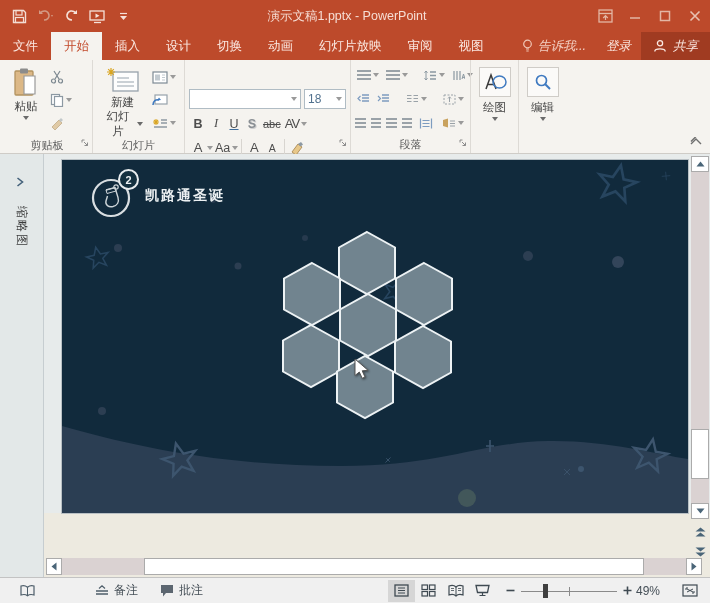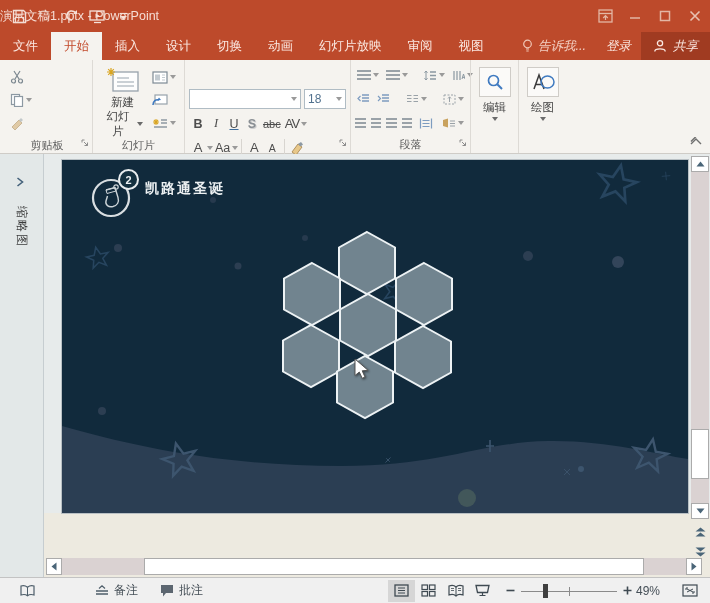--- a/index.html
+++ b/index.html
@@ -4,21 +4,21 @@
 <style>
   * { margin:0; padding:0; box-sizing:border-box; }
   html,body { width:710px; height:603px; overflow:hidden; }
   body { font-family:"Liberation Sans","DejaVu Sans",sans-serif; font-size:12px; }
   .app { position:relative; width:710px; height:603px; background:#f5f3ef; }
 
   
   .titlebar { height:32px; background:#bd4a2b; display:flex; align-items:center; color:#f7e3db; }
   .qat { display:flex; align-items:center; gap:4px; padding-left:8px; }
   .qat .qbtn { width:22px; height:22px; display:flex; align-items:center; justify-content:center; }
-  .title-text { position:absolute; left:0; right:16px; text-align:left; font-size:12.5px; color:#f6ddd4; pointer-events:none; }
+  .title-text { position:absolute; left:0; right:16px; text-align:center; font-size:12.5px; color:#f6ddd4; pointer-events:none; }
   .winctrl { margin-left:auto; display:flex; align-items:center; height:100%; }
   .winctrl .wbtn { width:30px; height:100%; display:flex; align-items:center; justify-content:center; }
 
   
   .tabrow { height:28px; background:#bd4a2b; display:flex; align-items:stretch; color:#fbe9e2; font-size:12.5px; }
   .tab { padding:0 13px; display:flex; align-items:center; cursor:default; }
   .tab.active { background:#f5f3ef; color:#c2492a; }
   .tab-right { margin-left:auto; display:flex; align-items:stretch;font-style:italic; }
   .tellme { display:flex; align-items:center; gap:5px; padding:0 10px; color:#f3cfc2; }
   .signin { display:flex; align-items:center; padding:0 10px; }
@@ -51,21 +51,21 @@
   .pane-chevron { position:absolute; top:22px; left:15px; }
   .pane-vlabel { position:absolute; top:52px; left:13px; writing-mode:vertical-rl; text-orientation:sideways; font-size:12px; color:#3a3a3a; letter-spacing:2px; }
   .edit-area { position:relative; flex:1; }
   .beige { position:absolute; left:0; right:0; top:359px; bottom:0; background:#edeae0; }
 
   
   .slide { position:absolute; left:18px; top:6px; width:626px; height:353px; background:#112a3c; box-shadow:0 0 0 1px #b9c0c4; overflow:hidden; }
   .slide svg.canvas { position:absolute; inset:0; }
   .logo-circle { position:absolute; left:28px; top:17px; }
   .badge { position:absolute; left:56px; top:9px; width:21px; height:21px; border-radius:50%; background:#14303f; border:2px solid #e8ecee; color:#eef2f4; font-size:11px; font-weight:bold; display:flex; align-items:center; justify-content:center; }
-  .slide-title { position:absolute; left:83px; top:20px; color:#edf1f3; font-size:14px; font-weight:bold; letter-spacing:2px; }
+  .slide-title { position:absolute; left:83px; top:27px; color:#edf1f3; font-size:14px; font-weight:bold; letter-spacing:2px; }
   .cursor { position:absolute; left:292px; top:198px; filter:drop-shadow(1px 1px 1px rgba(0,0,0,.5)); }
 
   
   .vscroll { position:absolute; top:2px; right:0; width:20px; height:404px; display:flex; flex-direction:column; }
   .sbtn { width:18px; height:16px; background:#fff; border:1px solid #ababab; display:flex; align-items:center; justify-content:center; margin:0 1px; }
   .vtrack { flex:1; background:#dad2d2; margin:0 1px; position:relative; }
   .vthumb { position:absolute; left:0; right:0; top:257px; height:50px; background:#fff; border:1px solid #ababab; }
   .navbtns { display:flex; flex-direction:column; align-items:center; gap:6px; padding-top:7px; }
   .hscroll { position:absolute; left:2px; right:8px; bottom:2px; height:17px; display:flex; }
   .hbtn { width:16px; height:17px; background:#fff; border:1px solid #ababab; display:flex; align-items:center; justify-content:center; }
@@ -179,20 +179,29 @@
           </svg>
         <span>共享</span>
       </div>
     </div>
   </div>
 
   <div class="ribbon">
 
     <div class="rgroup" style="width:90px">
       <div class="rg-body">
+        <div class="bigbtn">
+          <svg width="30" height="32" viewBox="0 0 30 32">
+            <rect x="4" y="4" width="18" height="24" rx="1" fill="#dcb887" stroke="#b2925f" stroke-width="1.3"></rect>
+            <rect x="9" y="1.5" width="8" height="5" rx="1" fill="#8c8c8c"></rect>
+            <path d="M13,9 h11 v18 h-11 z" fill="#fff" stroke="#9a9a9a" stroke-width="1.2"></path>
+          </svg>
+          <span class="blabel">粘贴</span>
+          <span class="dd" style="margin-top:3px"></span>
+        </div>
         <div class="minicol">
           <span class="minibtn">
             <svg width="14" height="14" viewBox="0 0 14 14">
                 <path d="M4,1 l5,8 M10,1 l-5,8" stroke="#7c8890" stroke-width="1.2"></path>
                 <circle cx="3.5" cy="11" r="2" fill="none" stroke="#7c8890" stroke-width="1.2"></circle>
                 <circle cx="10.5" cy="11" r="2" fill="none" stroke="#7c8890" stroke-width="1.2"></circle>
               </svg>
           </span>
           <span class="minibtn">
             <svg width="14" height="14" viewBox="0 0 14 14">
@@ -392,39 +401,39 @@
       <span class="launcher">
         <svg width="8" height="8" viewBox="0 0 8 8">
             <path d="M1,3.5 V1 H3.5 M3,3 L6.5,6.5 M6.5,3.5 V6.5 H3.5" fill="none" stroke="#8c8c8c" stroke-width="1"></path>
           </svg>
       </span>
     </div>
 
     <div class="rgroup" style="width:48px">
       <div class="bigbtn">
         <span style="width:32px;height:30px;border:1px solid #cfccc7;display:flex;align-items:center;justify-content:center;background:#fbfaf8">
+          <svg width="24" height="20" viewBox="0 0 24 20">
+              <path d="M3,17 L8,3 L13,17 M5,12.5 h6" fill="none" stroke="#3b3b3b" stroke-width="1.5"></path>
+              <ellipse cx="16.5" cy="10" rx="6.5" ry="6" fill="none" stroke="#3f7ac0" stroke-width="1.5"></ellipse>
+            </svg>
+        </span>
+        <span class="blabel" style="margin-top:3px">绘图</span>
+        <span class="dd" style="margin-top:3px"></span>
+      </div>
+    </div>
+
+    <div class="rgroup" style="width:48px">
+      <div class="bigbtn">
+        <span style="width:32px;height:30px;border:1px solid #cfccc7;display:flex;align-items:center;justify-content:center;background:#fbfaf8">
           <svg width="18" height="18" viewBox="0 0 18 18">
               <circle cx="7.5" cy="7.5" r="5" fill="none" stroke="#3f7ac0" stroke-width="1.7"></circle>
               <path d="M11.3,11.3 L16,16" stroke="#3f7ac0" stroke-width="2"></path>
             </svg>
         </span>
         <span class="blabel" style="margin-top:3px">编辑</span>
-        <span class="dd" style="margin-top:3px"></span>
-      </div>
-    </div>
-
-    <div class="rgroup" style="width:48px">
-      <div class="bigbtn">
-        <span style="width:32px;height:30px;border:1px solid #cfccc7;display:flex;align-items:center;justify-content:center;background:#fbfaf8">
-          <svg width="24" height="20" viewBox="0 0 24 20">
-              <path d="M3,17 L8,3 L13,17 M5,12.5 h6" fill="none" stroke="#3b3b3b" stroke-width="1.5"></path>
-              <ellipse cx="16.5" cy="10" rx="6.5" ry="6" fill="none" stroke="#3f7ac0" stroke-width="1.5"></ellipse>
-            </svg>
-        </span>
-        <span class="blabel" style="margin-top:3px">绘图</span>
         <span class="dd" style="margin-top:3px"></span>
       </div>
     </div>
 
     <span class="ribbon-collapse">
       <svg width="12" height="8" viewBox="0 0 12 8">
           <path d="M1,7 L6,2 L11,7 M1,4.5 L6,-0.5" fill="none" stroke="#6f6f6f" stroke-width="1.4"></path>
         </svg>
     </span>
   </div>

